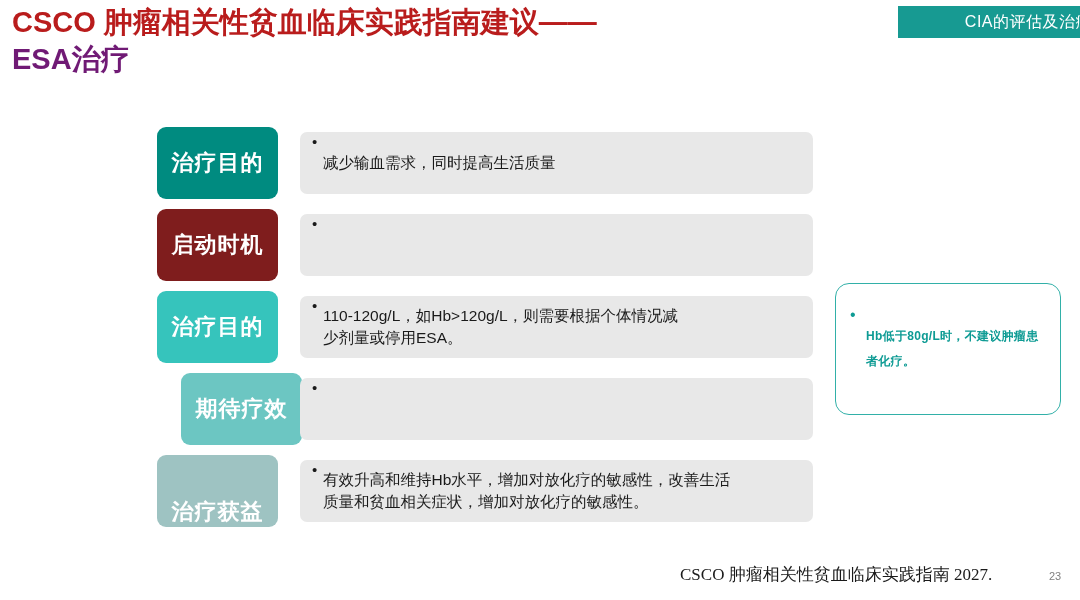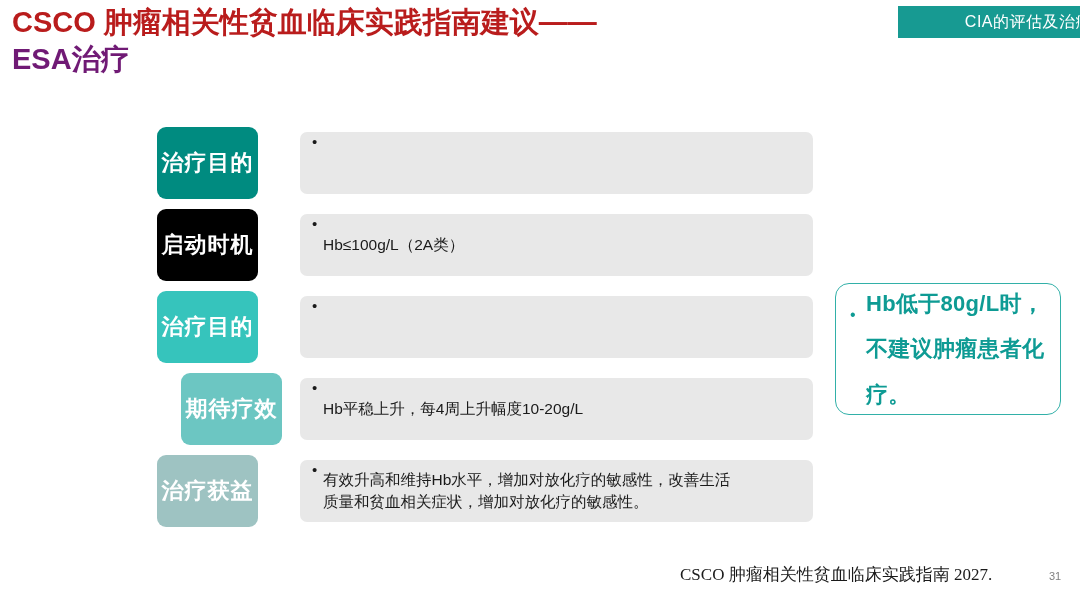--- a/index.html
+++ b/index.html
@@ -55,21 +55,21 @@
   }
   .row {
     position: relative;
     height: 72px;
     margin-bottom: 10px;
   }
   .row-label {
     position: absolute;
     left: 0;
     top: 0;
-    width: 101px;
+    width: 121px;
     height: 72px;
     border-radius: 9px;
     color: #ffffff;
     font-size: 22px;
     font-weight: 700;
     letter-spacing: 1px;
     display: flex;
     align-items: center;
     justify-content: center;
     box-sizing: border-box;
@@ -125,21 +125,21 @@
     color: #0e9b94;
     font-size: 16px;
     align-self: flex-start;
     margin-top: 22px;
     width: 16px;
   }
   #callout-text {
     flex: 1 1 auto;
     color: #0e9b94;
     font-weight: 700;
-    font-size: 22px;
+    font-size: 12px;
     line-height: 2.05;
     letter-spacing: 0.3px;
   }
 
   
   #footer-source {
     position: absolute;
     left: 680px;
     top: 563px;
     font-family: "Liberation Serif", "DejaVu Serif", serif;
@@ -167,64 +167,65 @@
 </div>
 
 <div id="rows">
 
   <div class="row">
     <div class="row-label" style="background: rgb(0, 139, 128);">
       <span>治疗目的</span>
     </div>
     <div class="row-panel" style="background: rgb(232, 232, 232);">
       <span class="bullet">•</span>
+      <span class="row-text">减少输血需求，同时提高生活质量</span>
     </div>
   </div>
 
   <div class="row">
-    <div class="row-label" style="background: #000000;">
+    <div class="row-label" style="background: #7f1d1d;">
       <span>启动时机</span>
     </div>
     <div class="row-panel" style="background: rgb(232, 232, 232);">
       <span class="bullet">•</span>
-      <span class="row-text">Hb≤100g/L（2A类）</span>
     </div>
   </div>
 
   <div class="row tall">
     <div class="row-label" style="background: rgb(54, 196, 188);">
       <span>治疗目的</span>
     </div>
     <div class="row-panel" style="background: rgb(232, 232, 232);">
       <span class="bullet">•</span>
+      <span class="row-text">110-120g/L，如Hb&gt;120g/L，则需要根据个体情况减
+少剂量或停用ESA。</span>
     </div>
   </div>
 
   <div class="row">
     <div class="row-label" style="background: rgb(108, 198, 194); margin-left: 24px;">
       <span>期待疗效</span>
     </div>
     <div class="row-panel" style="background: rgb(232, 232, 232);">
       <span class="bullet">•</span>
-      <span class="row-text">Hb平稳上升，每4周上升幅度10-20g/L</span>
     </div>
   </div>
 
   <div class="row tall">
-    <div class="row-label" style="background: rgb(158, 195, 194);">
+    <div class="row-label" style="background: rgb(158, 195, 194); align-items: flex-end;">
       <span>治疗获益</span>
     </div>
     <div class="row-panel" style="background: rgb(232, 232, 232);">
       <span class="bullet">•</span>
       <span class="row-text">有效升高和维持Hb水平，增加对放化疗的敏感性，改善生活
 质量和贫血相关症状，增加对放化疗的敏感性。</span>
     </div>
   </div>
 
 </div>
 
 <div id="callout" style="border-color: rgb(50, 176, 168);">
   <span class="bullet" style="color: rgb(14, 155, 148);">•</span>
   <span id="callout-text" style="color: rgb(14, 155, 148);">Hb低于80g/L时，不建议肿瘤患者化疗。</span>
 </div>
 
 <div id="footer-source">CSCO 肿瘤相关性贫血临床实践指南 2027.</div>
-<div id="page-number">31</div>
+<div id="page-number">23</div>
 
 </body></html>

